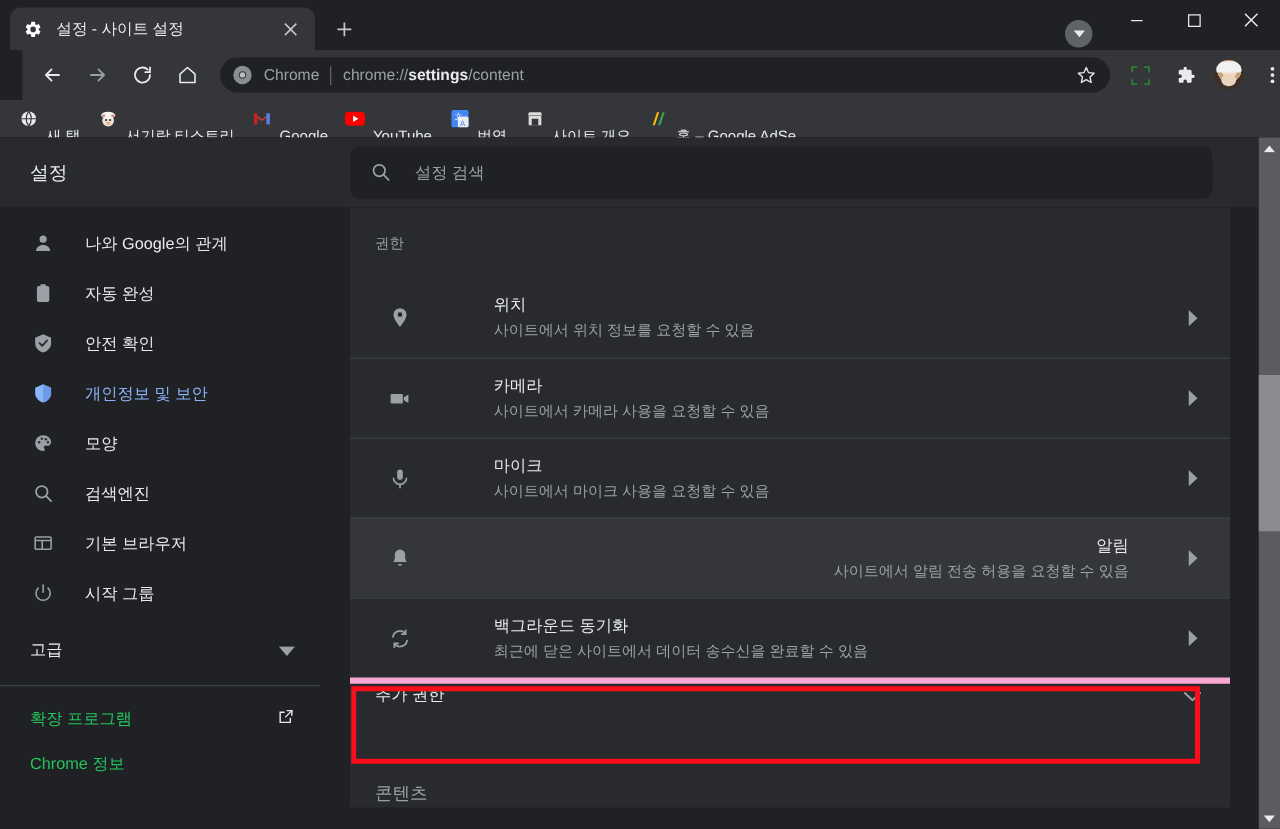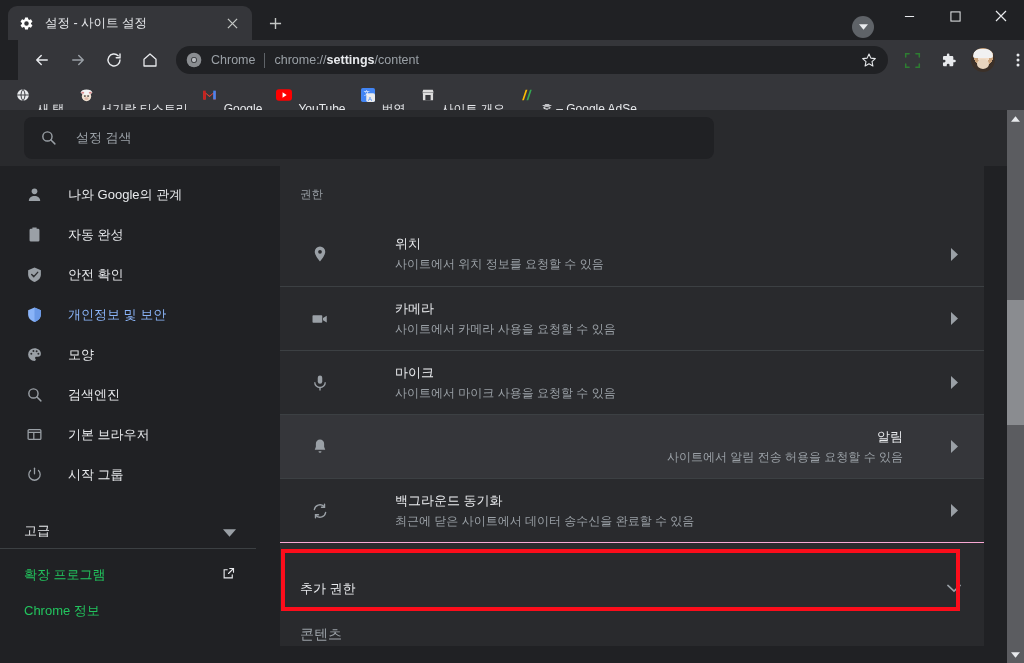--- a/index.html
+++ b/index.html
@@ -184,21 +184,21 @@
   .nav-item .nav-icon {
     width: 20px; height: 20px; flex: 0 0 20px;
     margin-right: 24px;
     display: flex; align-items: center; justify-content: center;
     color: #9aa0a6;
   }
   .nav-item.active { color: #8ab4f8; }
   .nav-item.active .nav-icon { color: #8ab4f8; }
   .nav-label { line-height: 1; }
   .nav-advanced {
-    display: flex; align-items: flex-end;
+    display: flex; align-items: center;
     height: 40px; padding-left: 24px; padding-right: 20px;
     color: #e8eaed; font-size: 13px;
     margin-top: 6px;
   }
   .nav-advanced .adv-label { flex: 1 1 auto; }
   .nav-sep {
     height: 1px; background: #3c4043;
     margin: 8px 0 8px 0;
   }
   .nav-bottom {
@@ -240,23 +240,23 @@
     margin-right: 24px; margin-left: 10px;
     display: flex; align-items: center; justify-content: center;
     color: #9aa0a6;
   }
   .perm-text { flex: 1 1 auto; min-width: 0; }
   .perm-title { color: #e8eaed; font-size: 13px; font-weight: 500; margin-bottom: 3px; }
   .perm-sub { color: #9aa0a6; font-size: 12px; }
   .perm-arrow { width: 20px; height: 20px; flex: 0 0 20px; color: #9aa0a6;
     display: flex; align-items: center; justify-content: center; }
   .expand-row {
-    height: 56px; display: flex; align-items: flex-end;
+    height: 56px; display: flex; align-items: flex-start;
     padding: 0 20px;
-    border-top: 1px solid #f9a8d4;
+    border-top: 5px solid #f9a8d4;
   }
   .expand-label { flex: 1 1 auto; color: #e8eaed; font-size: 13px; font-weight: 500; }
   .expand-chevron { width: 20px; height: 20px; color: #9aa0a6;
     display: flex; align-items: center; justify-content: center; }
   .gap { height: 14px; }
   .section-label2 {
     height: 34px; display: flex; align-items: flex-end;
     padding-left: 20px; padding-bottom: 2px;
     color: #9aa0a6; font-size: 14px;
   }
@@ -471,20 +471,21 @@
         <path d="M8 14 L12 2 L14 2 L10 14 Z" fill="#34a853"></path>
       </svg>
     </span>
     <span class="bm-label">홈 – Google AdSe...</span>
   </div>
 </div>
 
 <div class="page">
 
   <div class="settings-header">
+    <div class="settings-title">설정</div>
     <div class="search-box">
       <span class="search-icon">
         <svg width="17" height="17" viewBox="0 0 24 24" stroke="#9aa0a6" stroke-width="2" fill="none" stroke-linecap="round">
           <circle cx="10.5" cy="10.5" r="6.5"></circle>
             <path d="M15.5 15.5 L21 21"></path>
         </svg>
       </span>
       <span class="search-placeholder">설정 검색</span>
     </div>
   </div>

